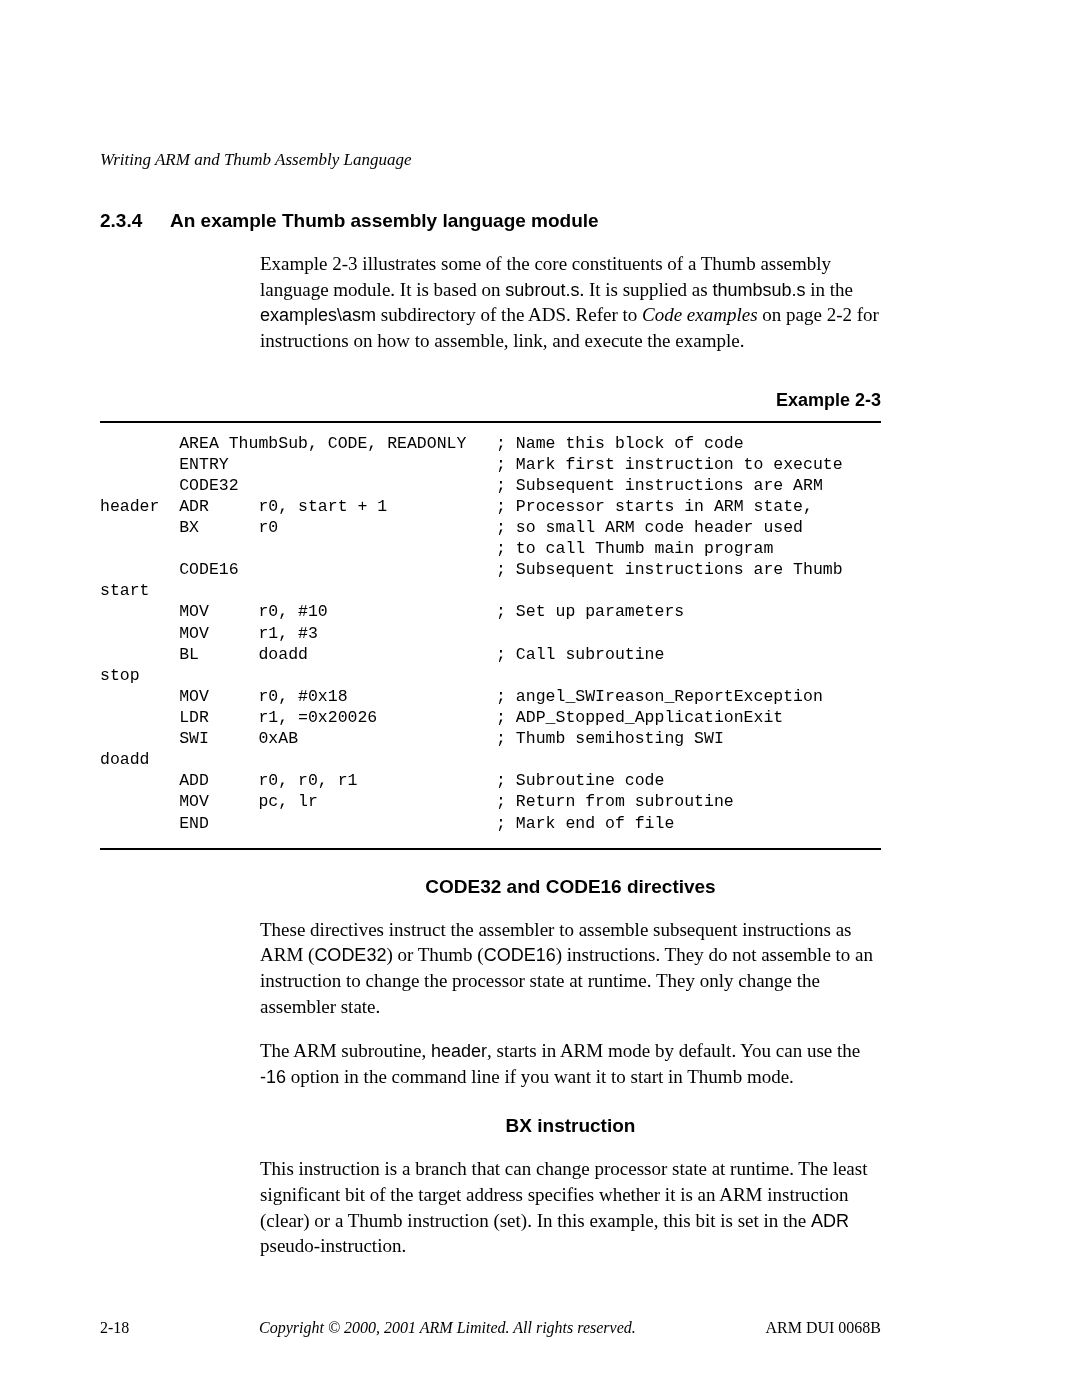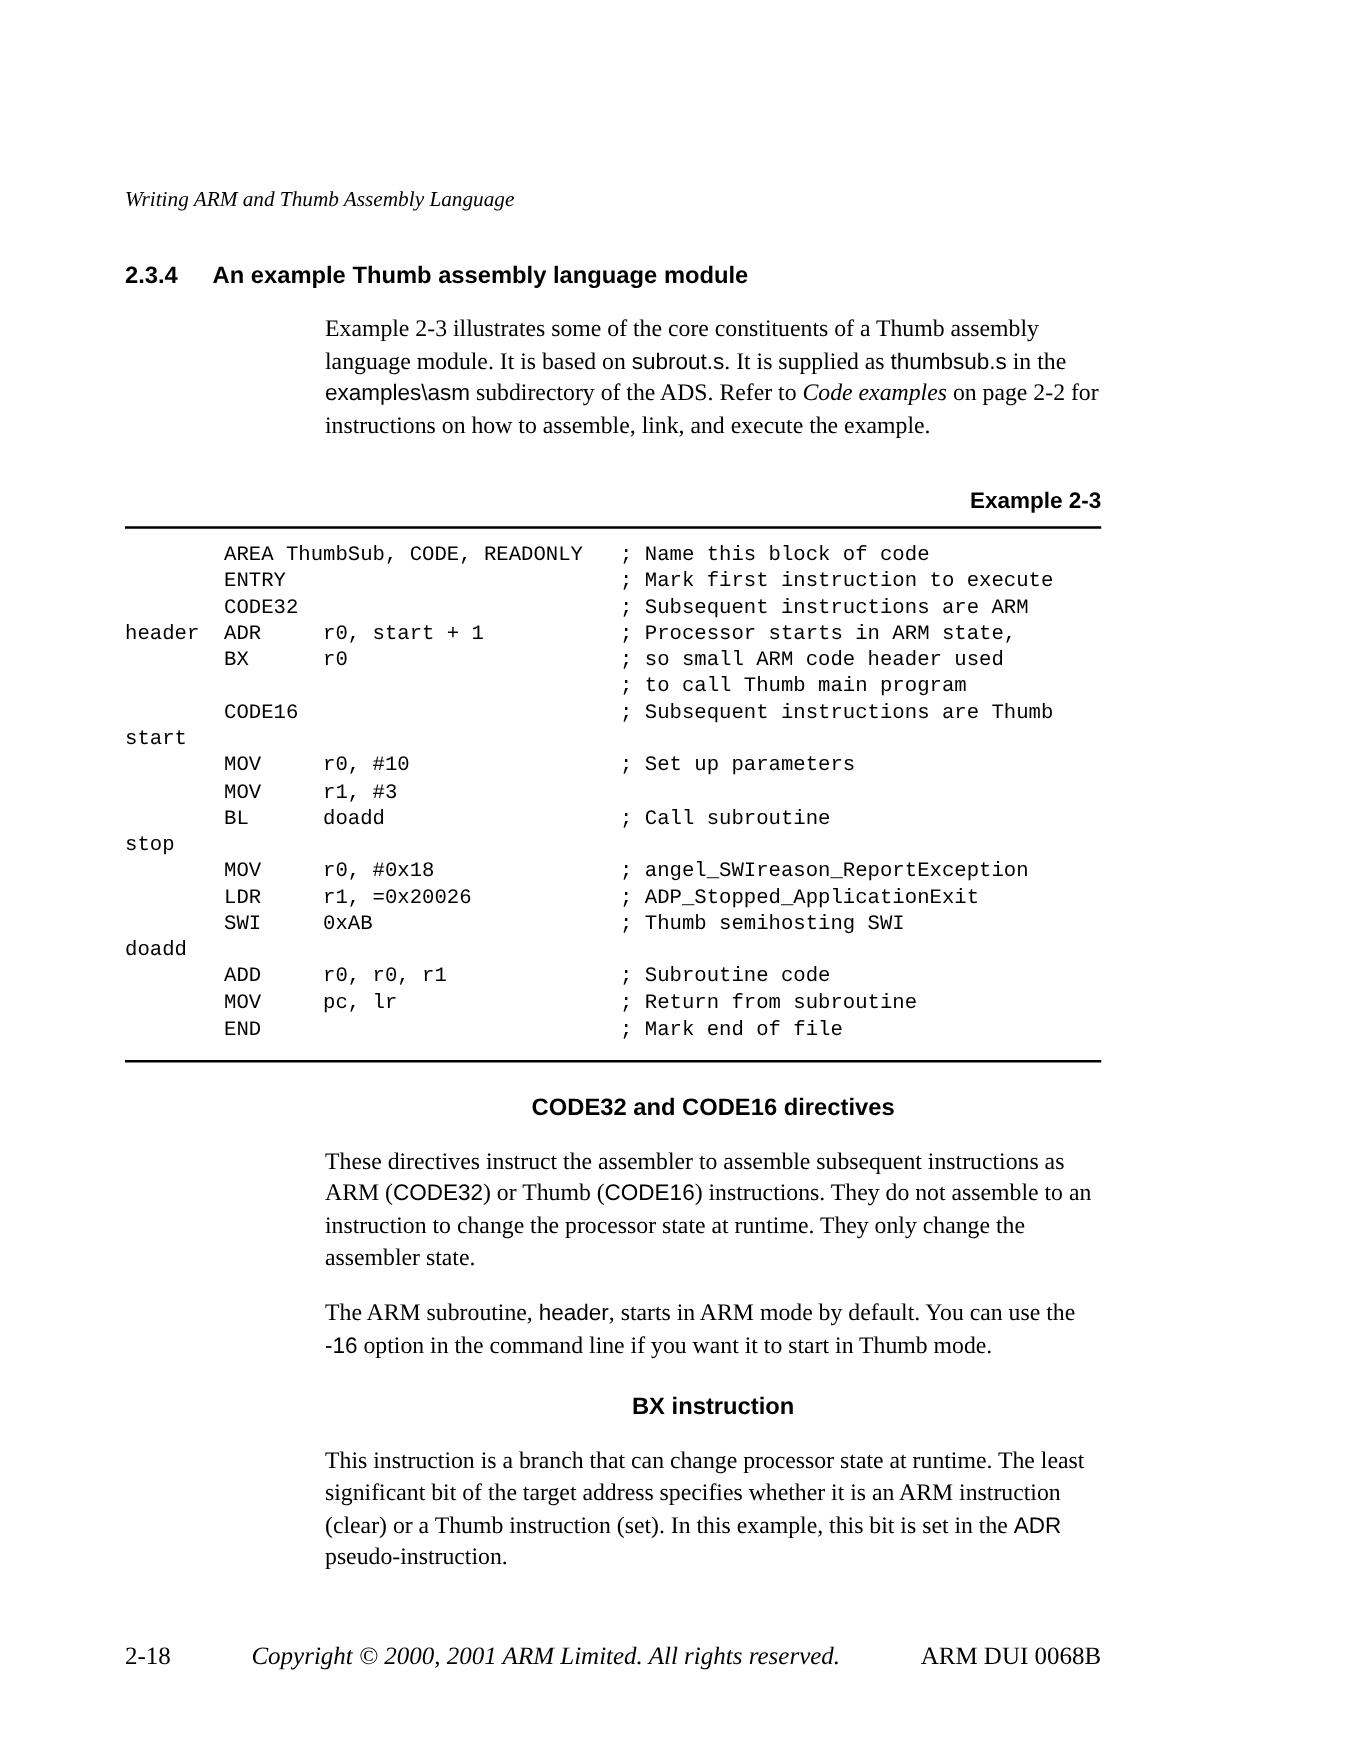--- a/index.html
+++ b/index.html
@@ -71,21 +71,21 @@
     margin-bottom: 14px;
     text-align: center;
   }
   .footer {
     position: absolute;
     bottom: 60px;
     left: 100px;
     right: 100px;
     display: flex;
     justify-content: space-between;
-    font-size: 20px;
+    font-size: 16px;
   }
   .footer .center { font-style: italic; }
 </style>
 </head>
 <body>
 
 <div class="page">
 
   <div class="running-head">Writing ARM and Thumb Assembly Language</div>
 

